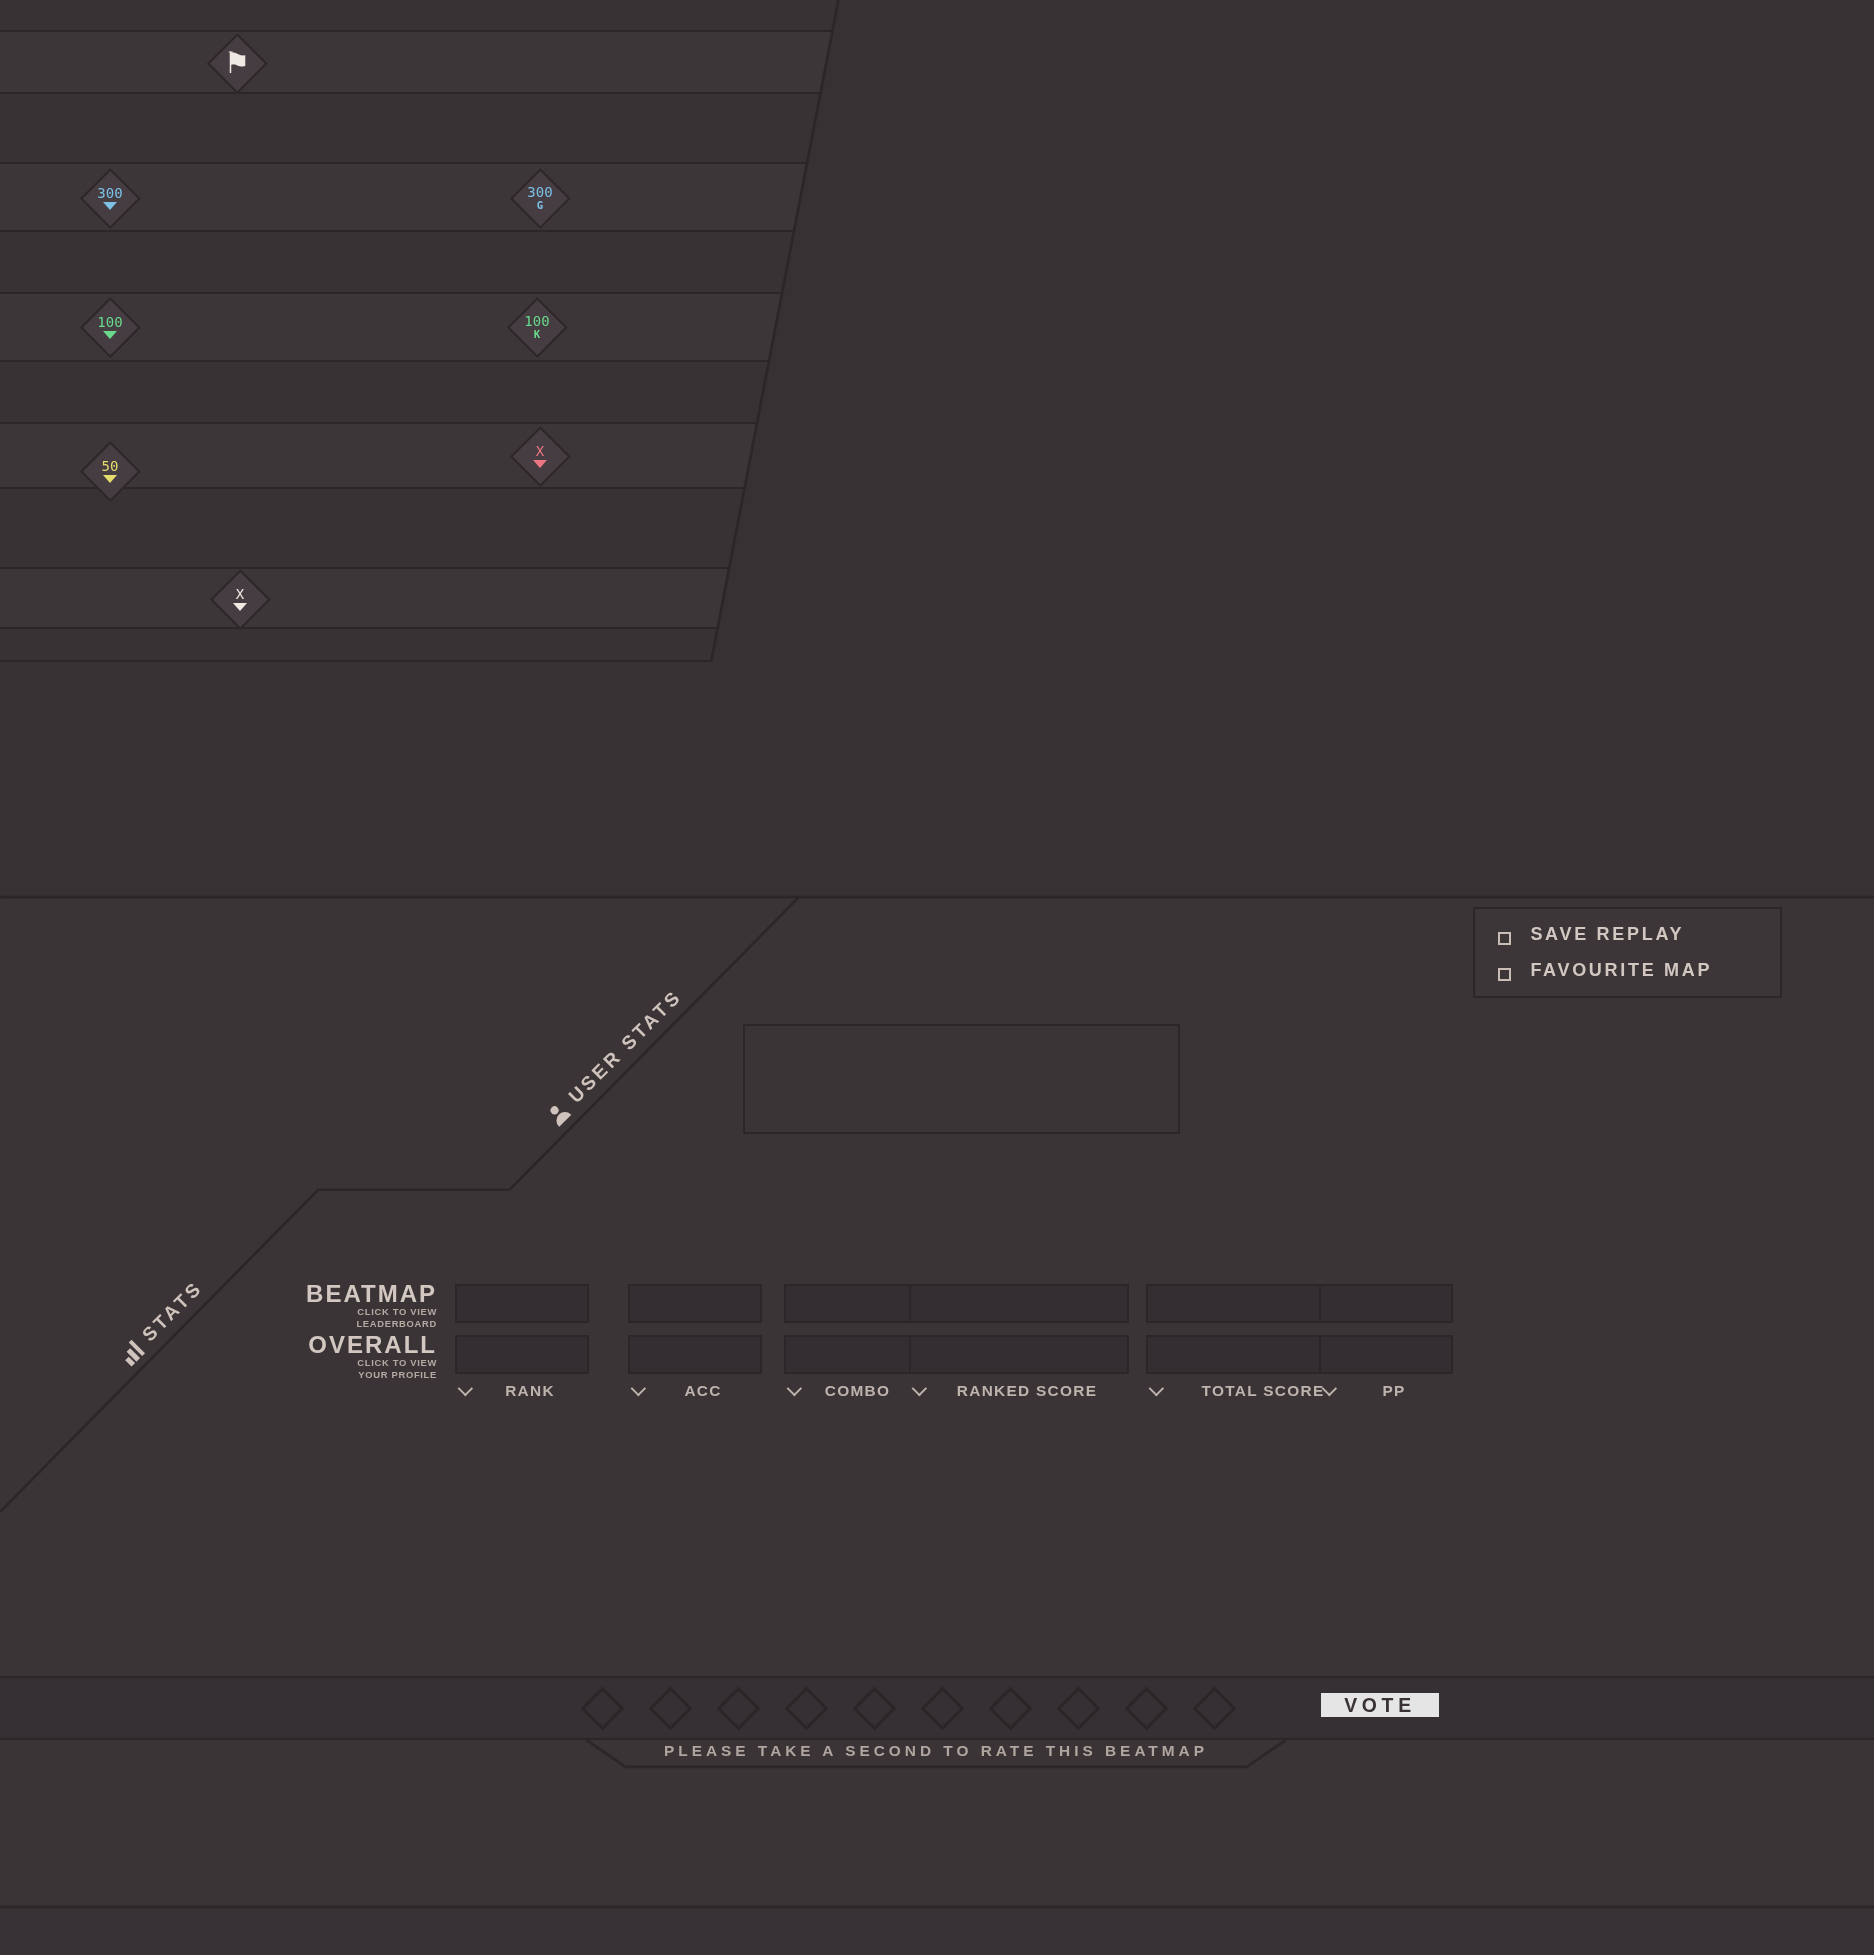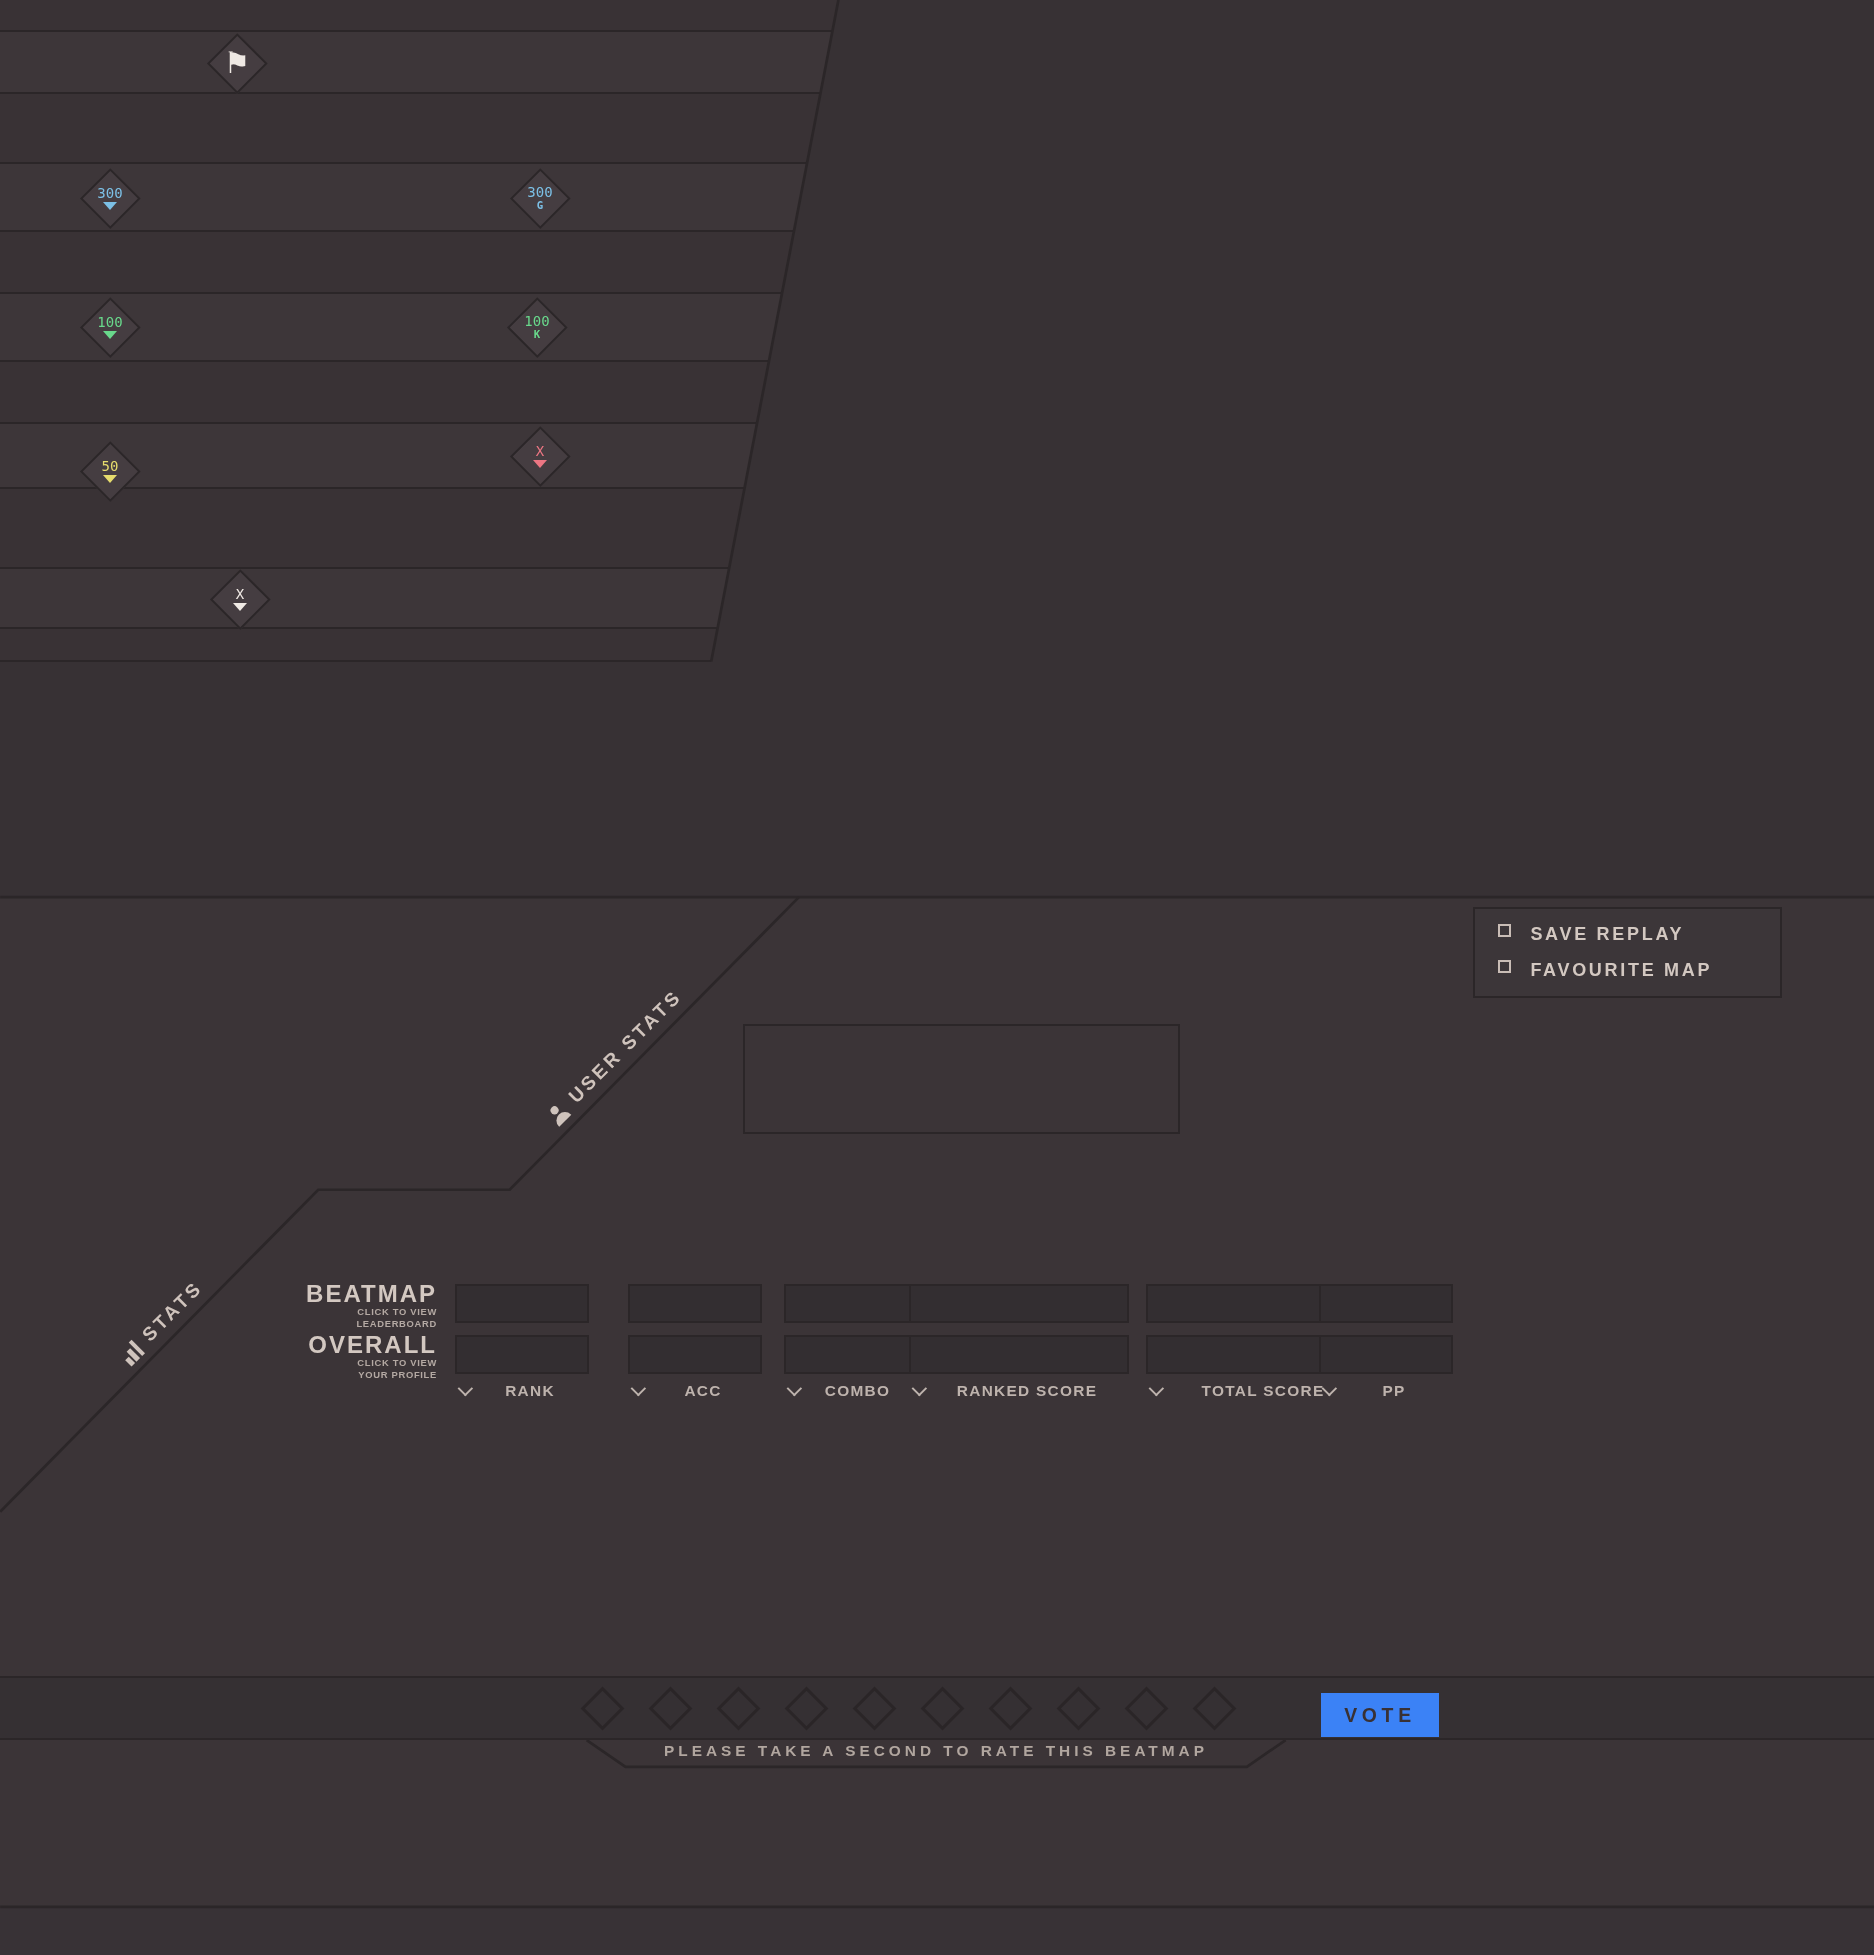--- a/index.html
+++ b/index.html
@@ -59,21 +59,21 @@
   
   #lines { position:absolute; left:0; top:0; width:1875px; height:1955px; pointer-events:none; }
 
   
   #actions-box {
     position:absolute; left:1473px; top:907px; width:309px; height:91px;
     background:#3c3639; border:2.7px solid #2b2628;
     display:flex; flex-direction:column; justify-content:space-evenly;
     padding-left:23px;
   }
-  .action-row { display:flex; align-items:flex-start; gap:19px; cursor:default; }
+  .action-row { display:flex; align-items:flex-end; gap:19px; cursor:default; }
   .checkbox { width:13.4px; height:13.4px; border:2px solid #c9bdb6; flex:none; }
   .action-label { font-size:18px; font-weight:bold; letter-spacing:2.7px; color:#d3c8c1; }
 
   
   #grade-box {
     position:absolute; left:743px; top:1024px; width:437px; height:110px;
     border:2.7px solid #2b2628;
   }
 
   
@@ -140,22 +140,22 @@
     position:absolute; left:0; top:1676px; width:1875px; height:64px;
     background:#353033;
     border-top:2.7px solid #2b2628; border-bottom:2.7px solid #2b2628;
   }
   #rating-diamonds { position:absolute; left:587px; top:1693px; display:flex; gap:37px; }
   .rating-diamond {
     width:31px; height:31px; border:3.3px solid #2a2527;
     transform:rotate(45deg); flex:none; cursor:default;
   }
   #vote-button {
-    position:absolute; left:1321px; top:1693px; width:118px; height:44px;
-    background:#3b82f6; color:#393134;
+    position:absolute; left:1321px; top:1693px; width:118px; height:24px;
+    background:#e5e5e5; color:#393134;
     font-size:19.4px; font-weight:bold; letter-spacing:4.7px;
     display:flex; align-items:center; justify-content:center;
     cursor:default;
   }
   #rating-prompt {
     position:absolute; left:601px; top:1742px; width:670px;
     text-align:center; font-size:15.4px; font-weight:bold;
     letter-spacing:4px; color:#b1a69f;
   }
 </style>

